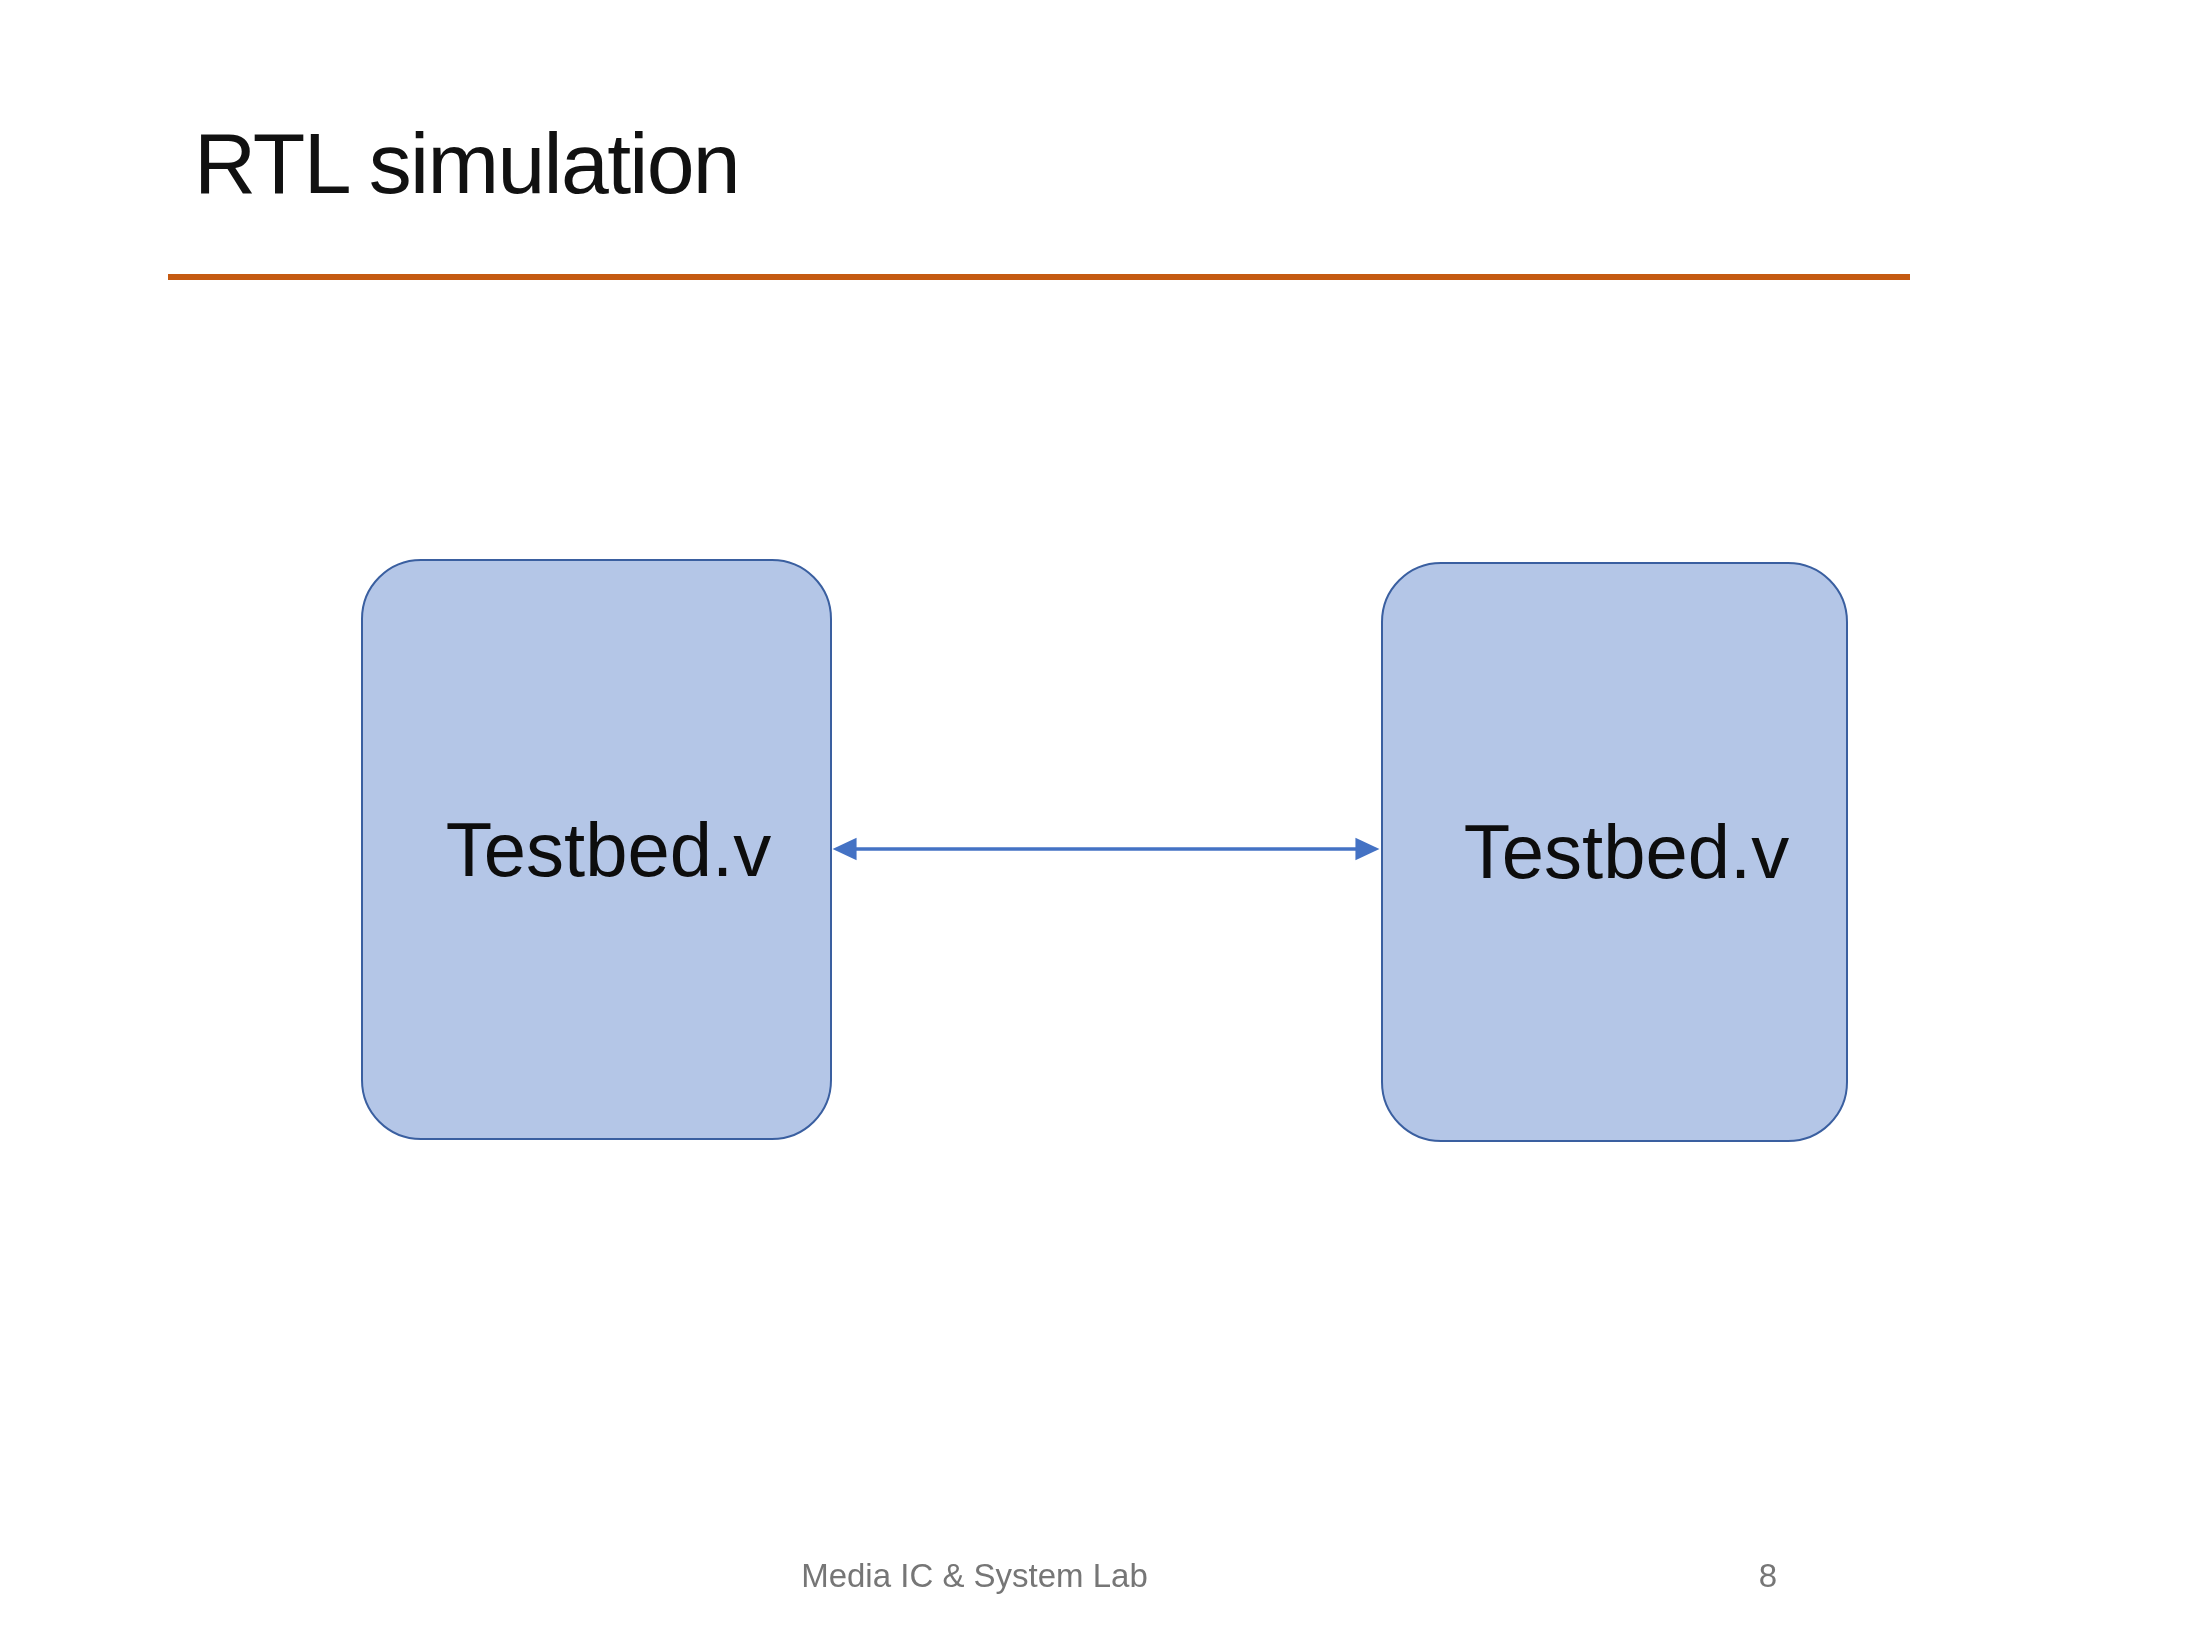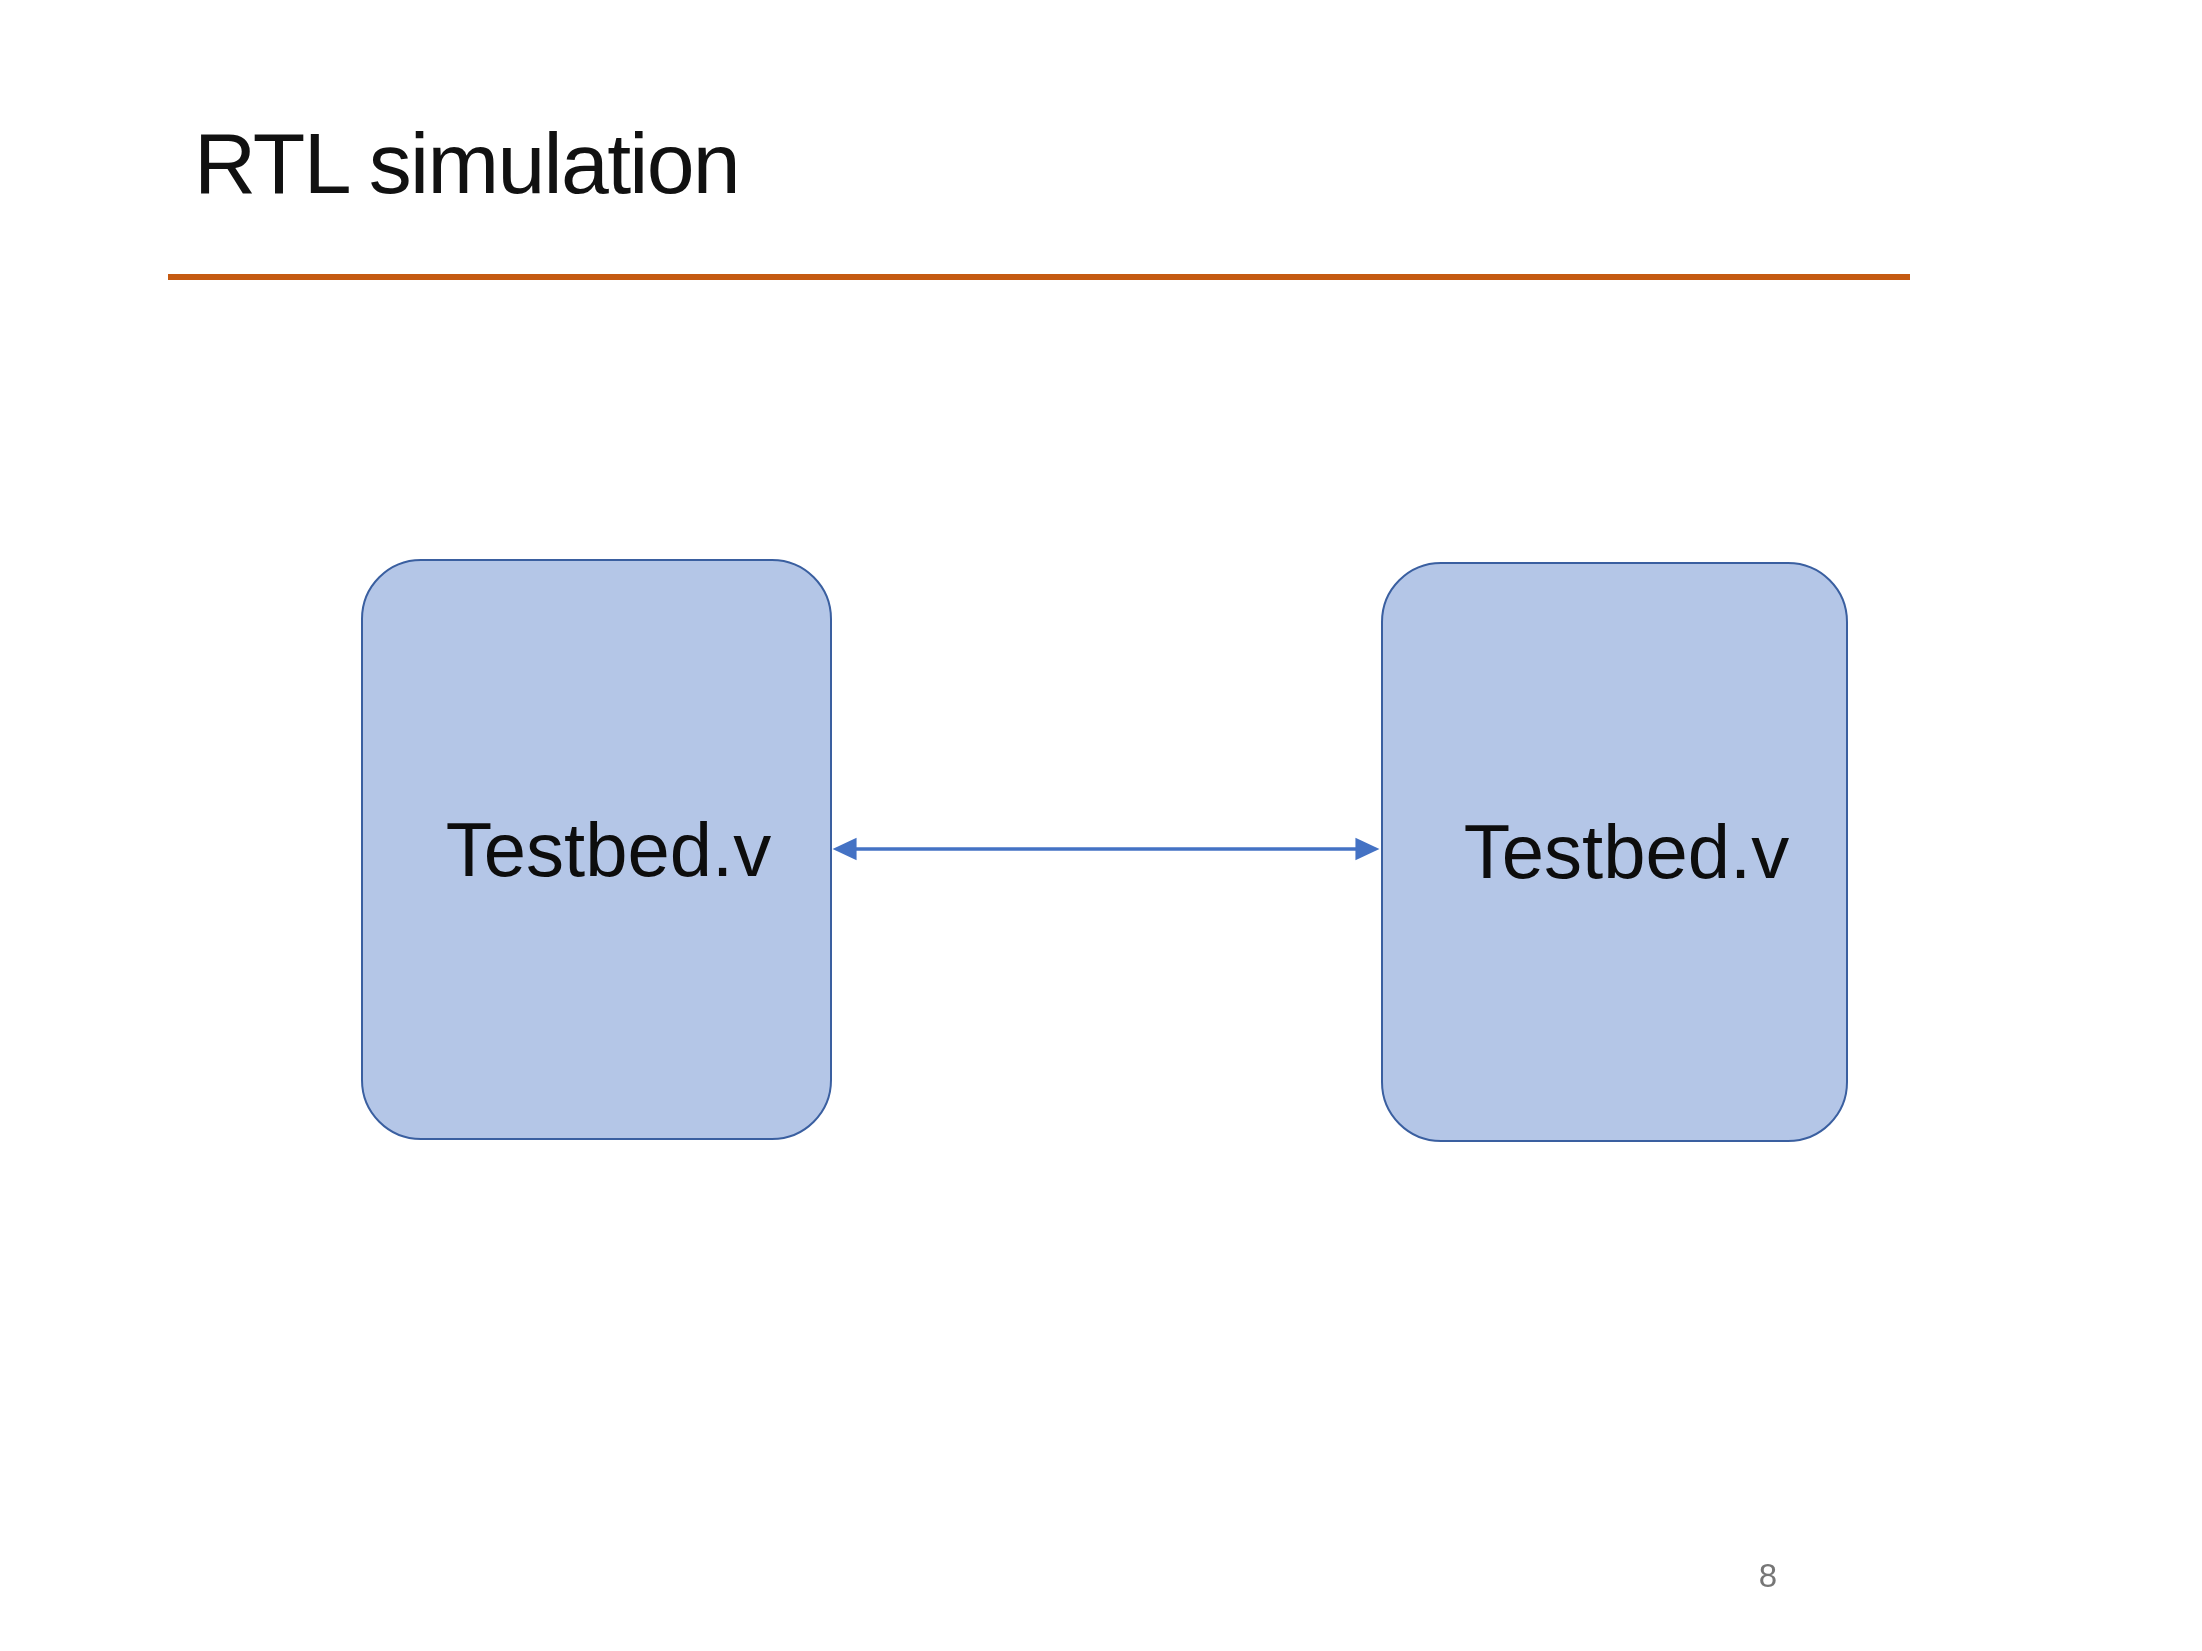--- a/index.html
+++ b/index.html
@@ -105,17 +105,18 @@
   </div>
 
   <div class="connector">
     <svg viewBox="0 0 642 42" xmlns="http://www.w3.org/2000/svg" aria-hidden="true">
       <line x1="26" y1="21" x2="616" y2="21" stroke="currentColor" stroke-width="4"></line>
       <polygon points="2,21 30,8 30,34" fill="currentColor"></polygon>
       <polygon points="640,21 612,8 612,34" fill="currentColor"></polygon>
     </svg>
   </div>
 
+  <div class="footer-text">Media IC &amp; System Lab</div>
 
   <div class="page-number">8</div>
 
 </div>
 
 
 </body></html>

